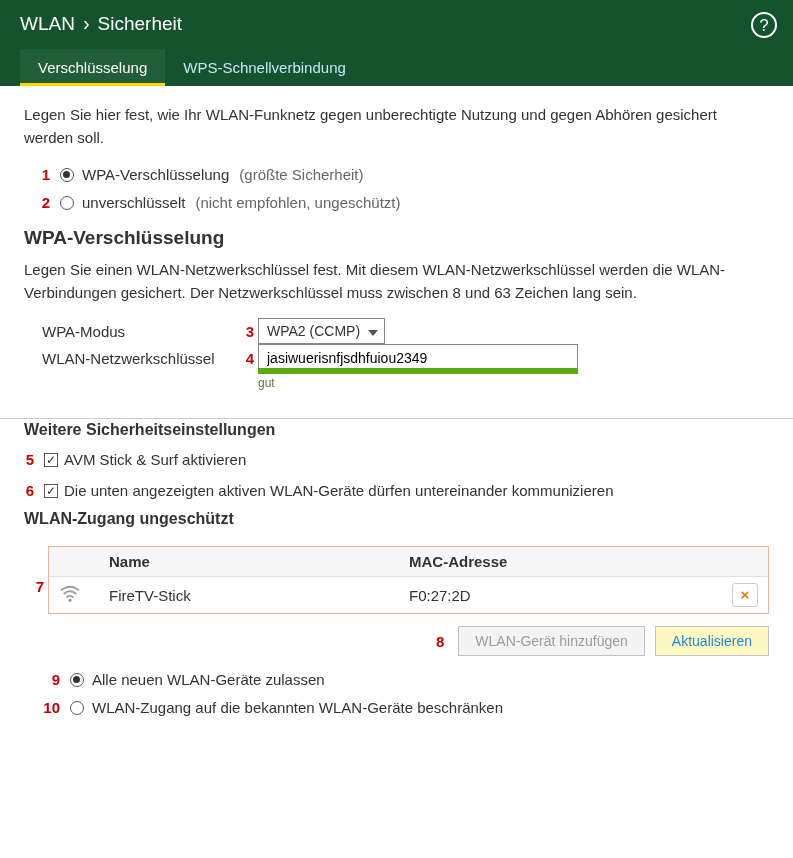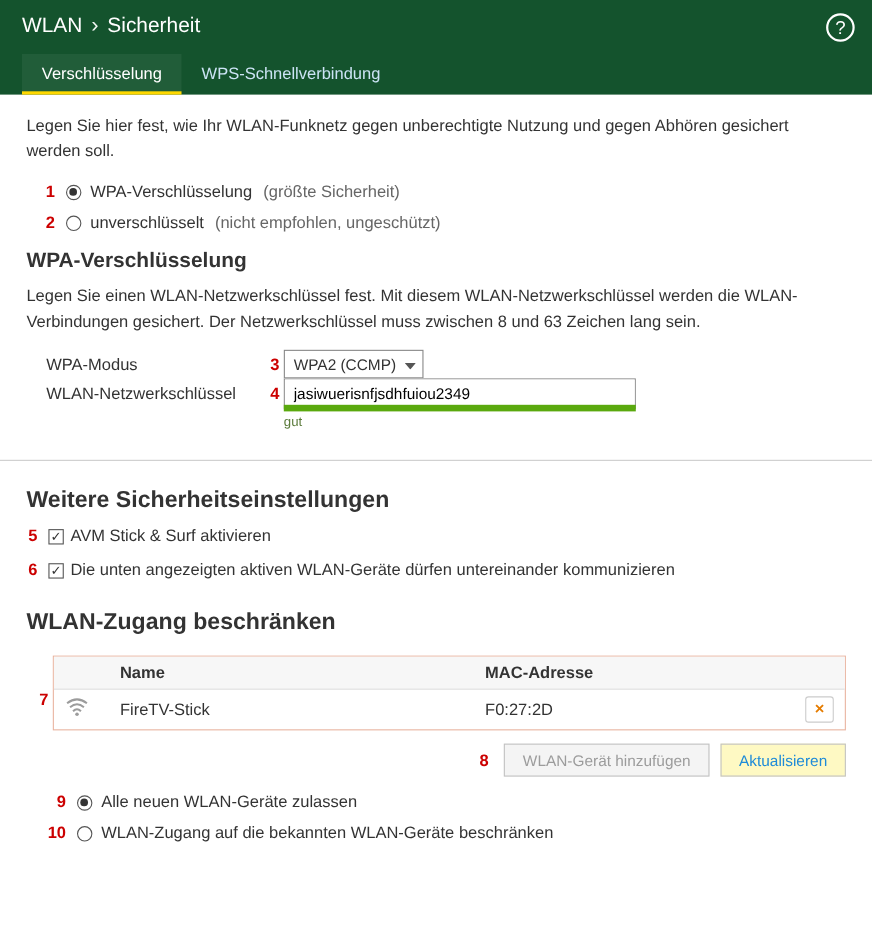--- a/index.html
+++ b/index.html
@@ -99,23 +99,23 @@
     background: #333;
   }
   .hint { color: #666; margin-left: 4px; }
 
   h2 {
     font-size: 19px;
     font-weight: bold;
     margin: 8px 0 10px 0;
   }
   h3 {
-    font-size: 21px;
-    font-weight: bold;
-    margin: 24px 0 10px 0;
+    font-size: 16px;
+    font-weight: bold;
+    margin: 2px 0 10px 0;
   }
 
   .form-row {
     display: flex;
     align-items: center;
     margin: 0 0;
   }
   .form-row .lbl {
     min-width: 210px;
     padding-left: 18px;
@@ -193,21 +193,21 @@
     border-bottom: 1px solid #e0e0e0;
     justify-content: flex-end;
   }
   .table-row {
     display: flex;
     align-items: center;
     padding: 6px 10px;
   }
   .col-icon { width: 50px; display:flex; align-items:center; }
   .col-name { width: 300px; }
-  .col-mac  { flex: 1; margin-left: 32px; }
+  .col-mac  { flex: 1; }
   .col-act  { width: 40px; text-align: right; }
   .wifi-icon {
     color: #9c9c9c;
   }
   .x-btn {
     border: 1px solid #ccc;
     border-radius: 3px;
     width: 26px;
     height: 24px;
     line-height: 22px;
@@ -316,21 +316,21 @@
     <span class="num">5</span>
     <span class="checkbox checked"></span>
     <span>AVM Stick &amp; Surf aktivieren</span>
   </div>
   <div class="checkbox-row" style="margin-left:-10px;">
     <span class="num">6</span>
     <span class="checkbox checked"></span>
     <span>Die unten angezeigten aktiven WLAN-Geräte dürfen untereinander kommunizieren</span>
   </div>
 
-  <h3>WLAN-Zugang beschränken</h3>
+  <h3>WLAN-Zugang ungeschützt</h3>
 
   <div style="display:flex; align-items:flex-start;">
     <span class="num" style="margin-top:40px;">7</span>
     <div class="table" style="flex:1;">
       <div class="table-head">
         <span class="col-icon"></span>
         <span class="col-name">Name</span>
         <span class="col-mac">MAC-Adresse</span>
         <span class="col-act"></span>
       </div>

